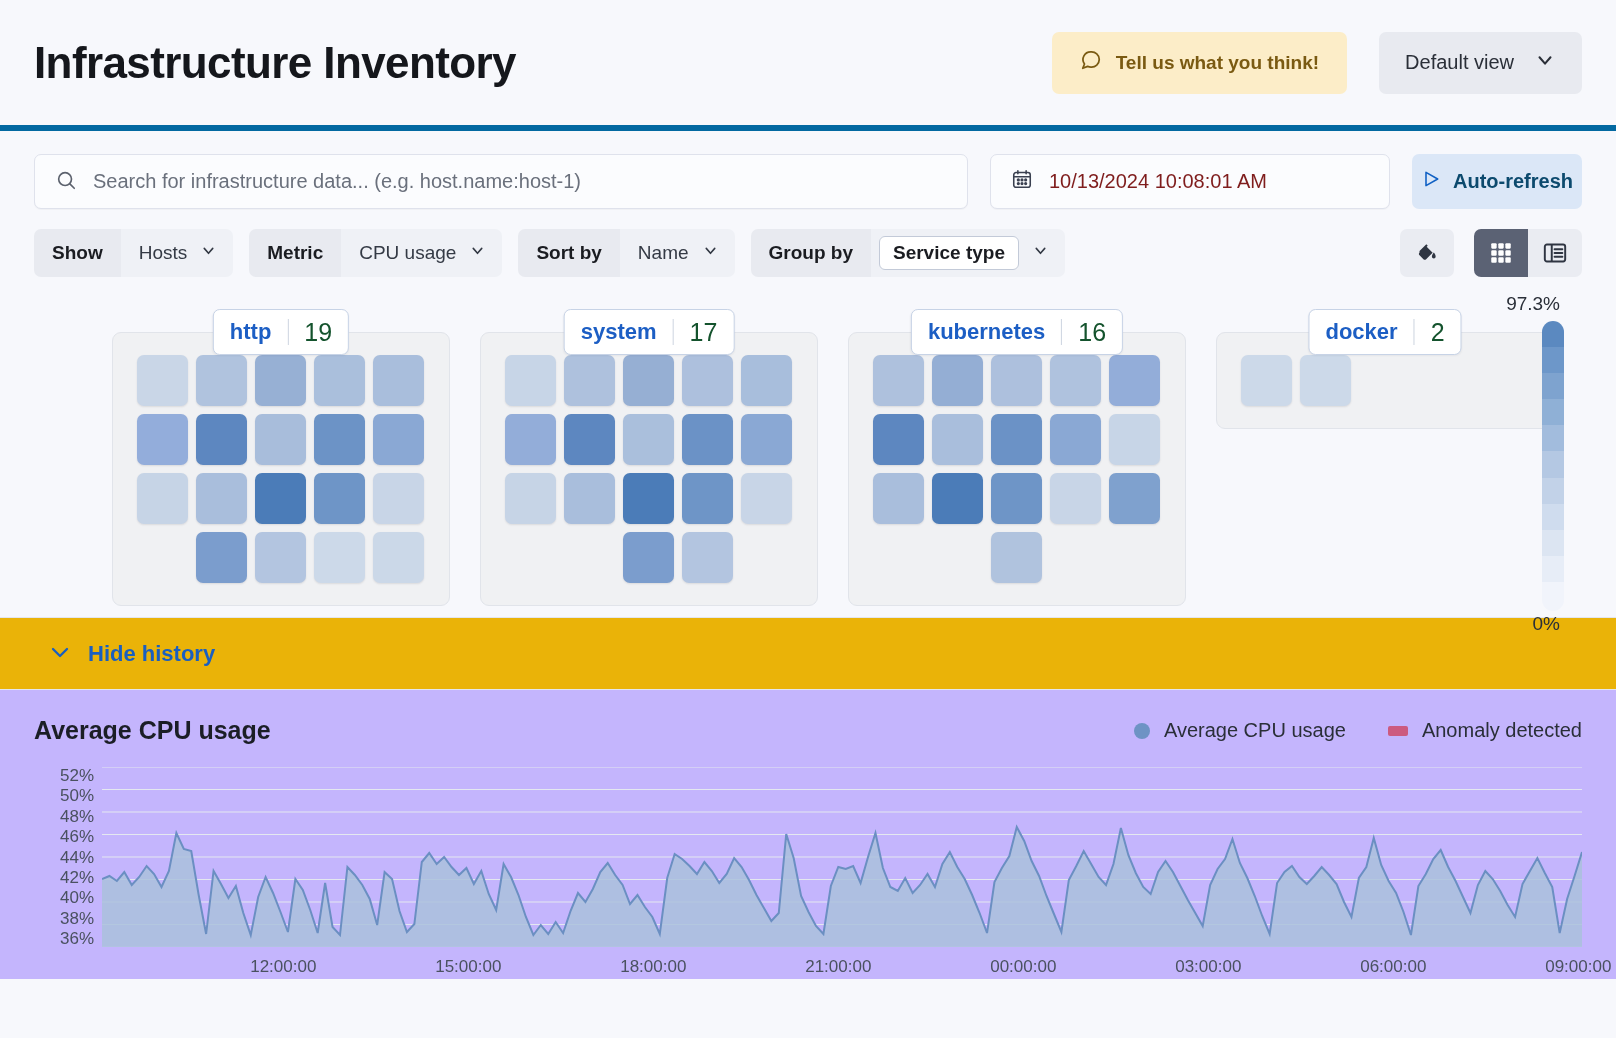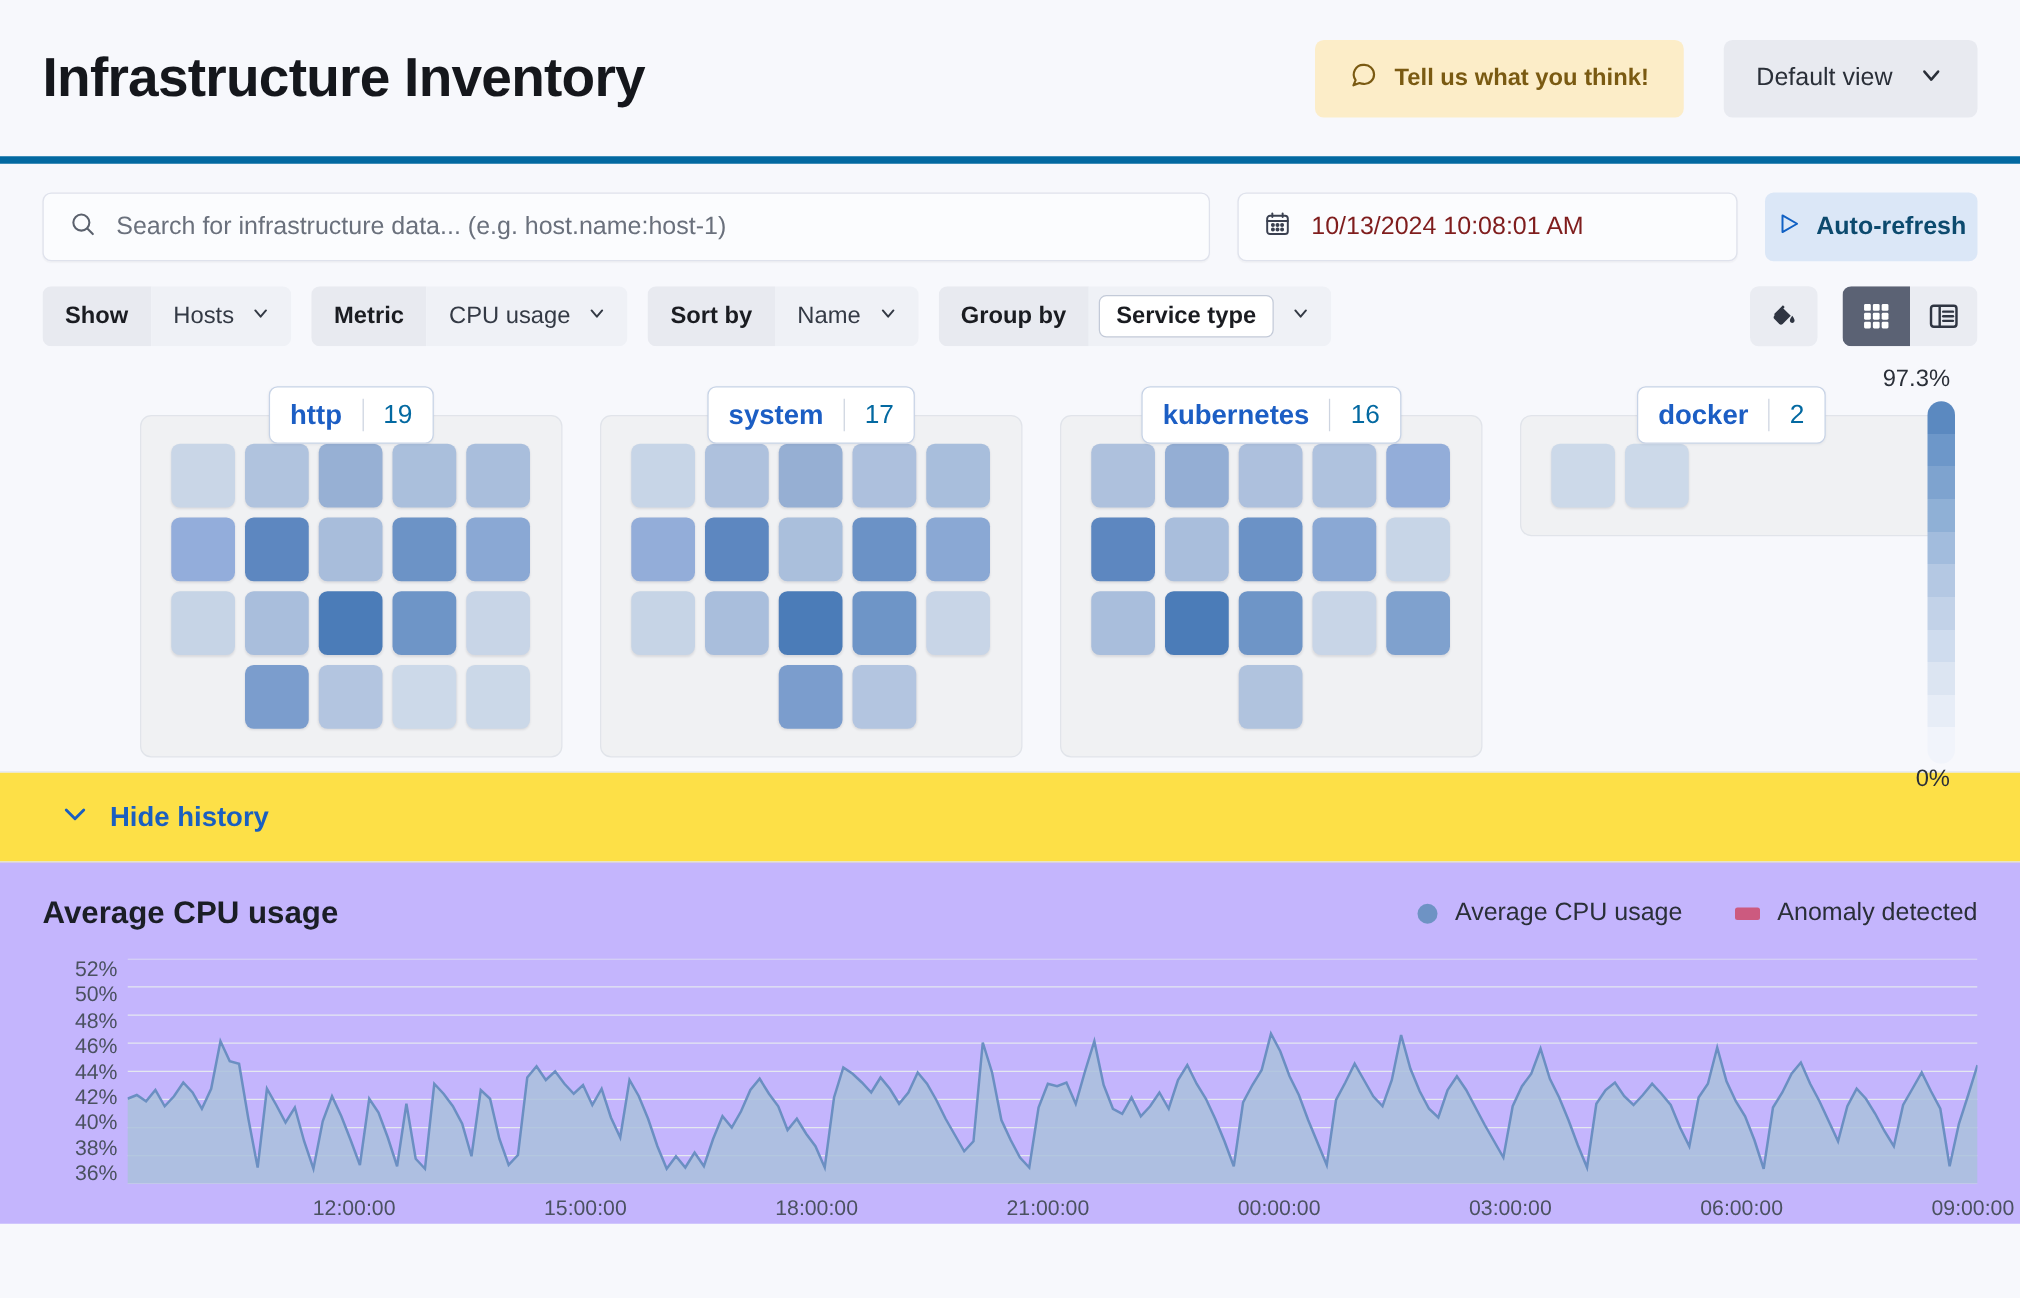--- a/index.html
+++ b/index.html
@@ -104,21 +104,21 @@
   .group-badge {
     position: absolute; left: 50%; transform: translateX(-50%); top: 0;
     background: #ffffff; border: 1px solid #c7d3e6; border-radius: 7px;
     height: 46px; display: flex; align-items: center; z-index: 3;
     box-shadow: 0 1px 2px rgba(16,24,40,0.05); white-space: nowrap;
   }
   .group-badge .gname {
     color: #1c5ec4; font-size: 22px; font-weight: 700; padding: 0 16px;
   }
   .group-badge .gdiv { width: 1px; height: 26px; background: #cdd4e0; }
-  .group-badge .gcount { color: #0369a1; font-size: 21px; padding: 0 16px; }
+  .group-badge .gcount { color: #14532d; font-size: 25px; padding: 0 16px; }
   .group-box {
     margin-top: 23px; background: #f0f1f3; border: 1px solid #e1e4ea;
     border-radius: 9px; padding: 18px 20px 18px 20px;
   }
   .cells { display: flex; flex-wrap: wrap; width: 296px; }
   .cell {
     width: 51px; height: 51px; margin: 4px; border-radius: 7px;
     box-shadow: 0 1px 2px rgba(16,24,40,0.10); cursor: pointer;
   }
 
@@ -141,21 +141,21 @@
       #e7edf7 81%, #e7edf7 90%,
       #f1f4fb 90%, #f1f4fb 100%);
   }
   .legend-scale .bot-val {
     font-size: 19px; color: #2a2f38; text-align: right; padding-right: 4px; margin-top: 2px;
   }
 
   
   .history-toggle {
     height: 72px; display: flex; align-items: center; gap: 16px;
-    padding-left: 48px; border-bottom: 1px solid #e3e6ee; background: #fde047;
+    padding-left: 48px; border-bottom: 1px solid #e3e6ee; background: #eab308;
     cursor: pointer;
   }
   .history-toggle .txt { color: #1a5fc0; font-size: 22px; font-weight: 700; }
 
   
   .chart-panel { padding: 26px 34px 0 34px; background: #c4b5fd; }
   .chart-head { display: flex; align-items: center; }
   .chart-title { font-size: 25px; font-weight: 700; color: #1b1e26; }
   .chart-legend { margin-left: auto; display: flex; align-items: center; gap: 42px; }
   .lg { display: flex; align-items: center; gap: 14px; font-size: 20px; color: #2a2f38; }

